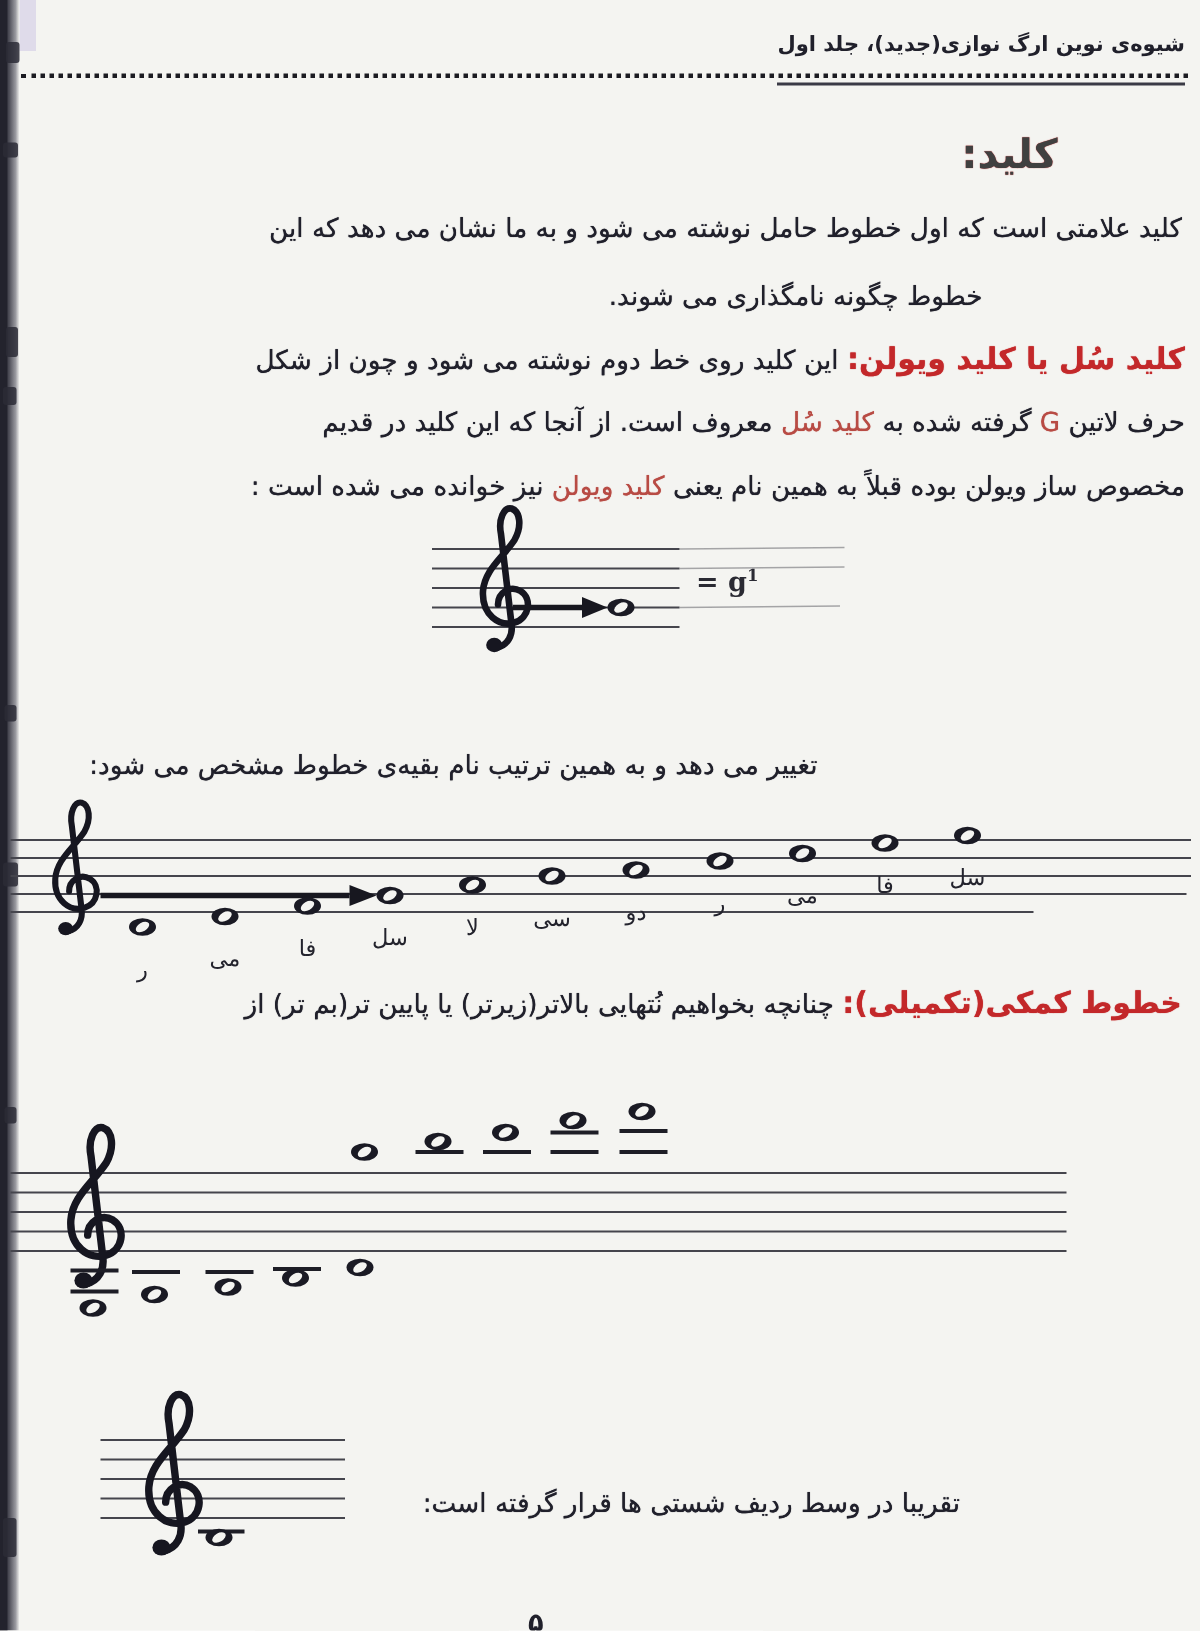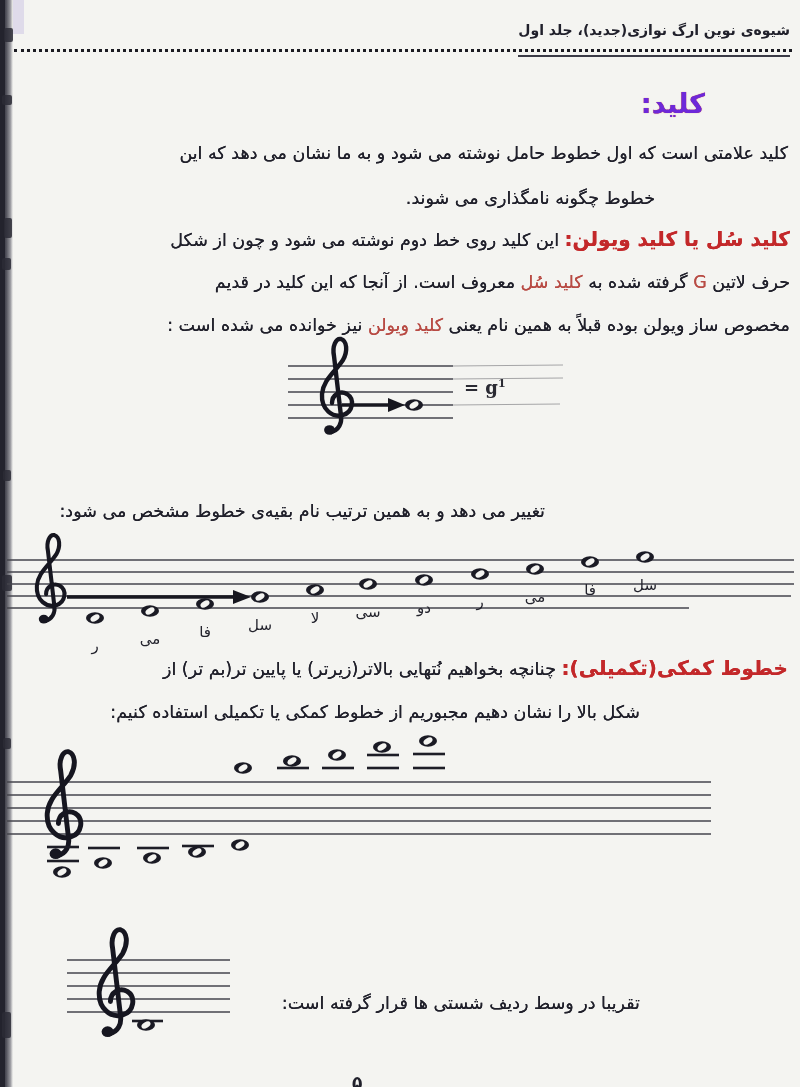--- a/index.html
+++ b/index.html
@@ -14,21 +14,21 @@
     background:linear-gradient(90deg,#2e2e38 0%,#4a4a54 45%,#9a9aa0 80%,rgba(244,244,241,0) 100%);}
   .edge-core{position:absolute;left:0;top:0;width:5px;height:100%;background:#23232d;}
   .edge-blob{position:absolute;background:#2c2c36;border-radius:2px;opacity:.85;}
   .lavender{position:absolute;left:13px;top:0;width:11px;height:34px;background:#d9d5e8;opacity:.8;}
   
   .line{position:absolute;direction:rtl;white-space:nowrap;font-size:17.5px;line-height:30px;
         text-shadow:0 0 .5px currentColor;}
   .red-bold{color:#c3282a;font-weight:bold;text-shadow:0 0 .6px #c3282a;}
   .inline-red{color:#b84b44;text-shadow:0 0 .5px #b84b44;}
   .h1{position:absolute;direction:rtl;white-space:nowrap;font-size:27px;font-weight:bold;
-      color:#6d28d9;text-shadow:0 0 .7px #c3282a;}
+      color:#404040;text-shadow:0 0 .7px #c3282a;}
   .inline-head{font-size:20px;}
   .header-title{position:absolute;direction:rtl;white-space:nowrap;font-size:14px;font-weight:bold;
       border-bottom:2px solid #3a3a46;padding-bottom:17px;}
   .dotted-rule{position:absolute;border-top:3px dotted #1b1b22;height:0;}
   .glabel{position:absolute;font-family:"DejaVu Serif","Liberation Serif",serif;
       font-weight:bold;font-size:18px;color:#2a2a33;margin-left:12px;}
   .glabel sup{font-size:11px;}
   .pagenum{position:absolute;font-size:17px;font-weight:bold;}
   svg{position:absolute;overflow:visible;}
   .staffline{stroke:#45454d;stroke-width:1.3;}
@@ -148,21 +148,20 @@
       <text class="note-label" x="475" y="67">ر</text>
       <text class="note-label" x="530" y="62">می</text>
       <text class="note-label" x="585" y="55">فا</text>
       <text class="note-label" x="640" y="50">سل</text>
     </g>
   </svg>
 
   <div class="line" style="top:653px;right:12px;">
     <span class="red-bold inline-head">خطوط کمکی(تکمیلی):</span><span> چنانچه بخواهیم نُتهایی بالاتر(زیرتر) یا پایین تر(بم تر) از</span>
   </div>
-  <div class="line" style="top:697px;right:160px;">شکل بالا را نشان دهیم مجبوریم از خطوط کمکی یا تکمیلی استفاده کنیم:</div>
 
   <svg style="left:5px;top:728px;" width="720" height="168" viewBox="0 0 720 168">
     <g>
       <line class="staffline" x1="2" y1="54" x2="706" y2="54"></line>
       <line class="staffline" x1="2" y1="67" x2="706" y2="67"></line>
       <line class="staffline" x1="2" y1="80" x2="706" y2="80"></line>
       <line class="staffline" x1="2" y1="93" x2="706" y2="93"></line>
       <line class="staffline" x1="2" y1="106" x2="706" y2="106"></line>
     </g>
     <use href="#clef" transform="translate(40,54) scale(1.12)"></use>

